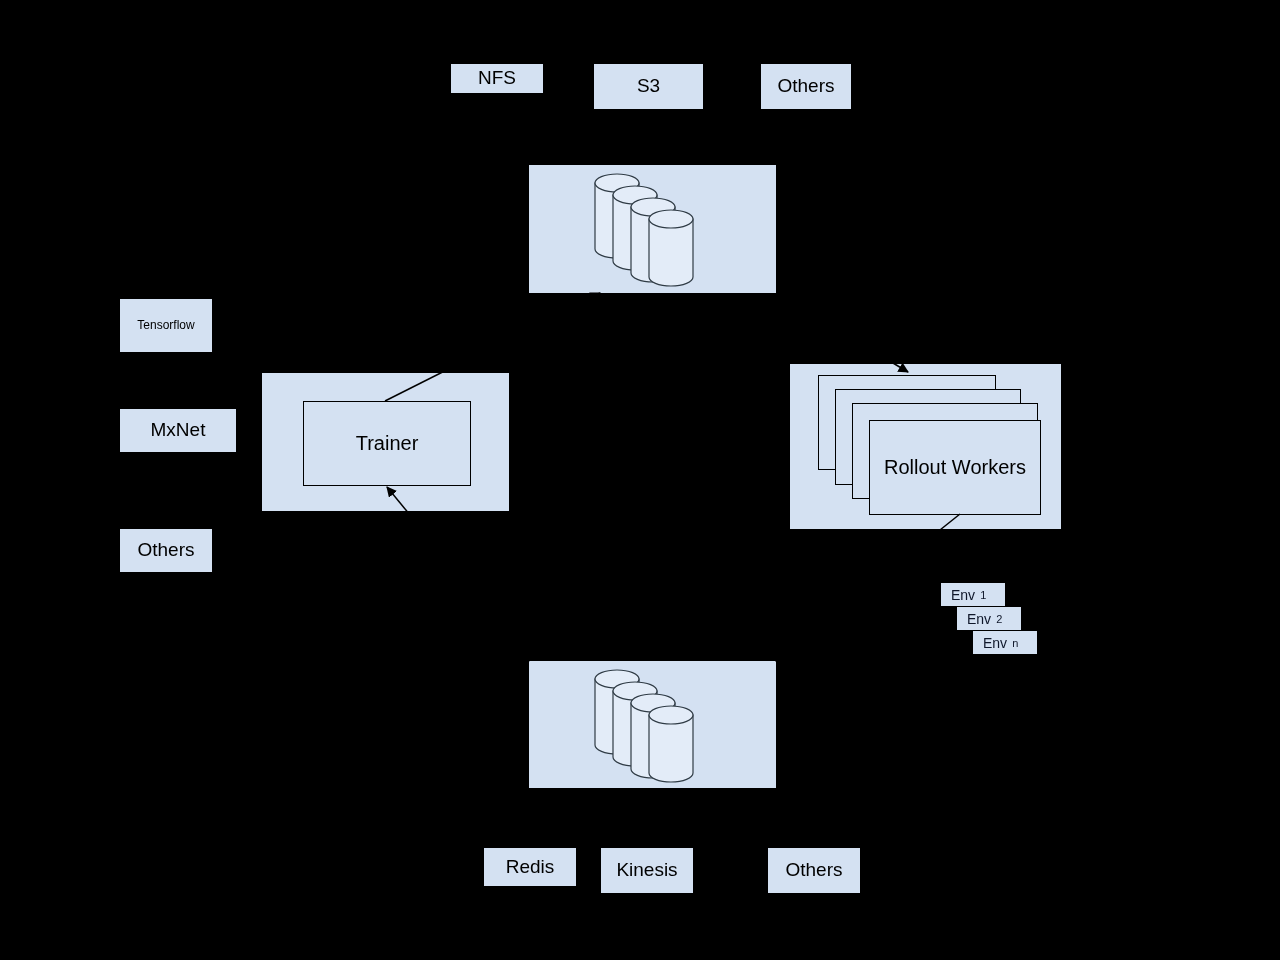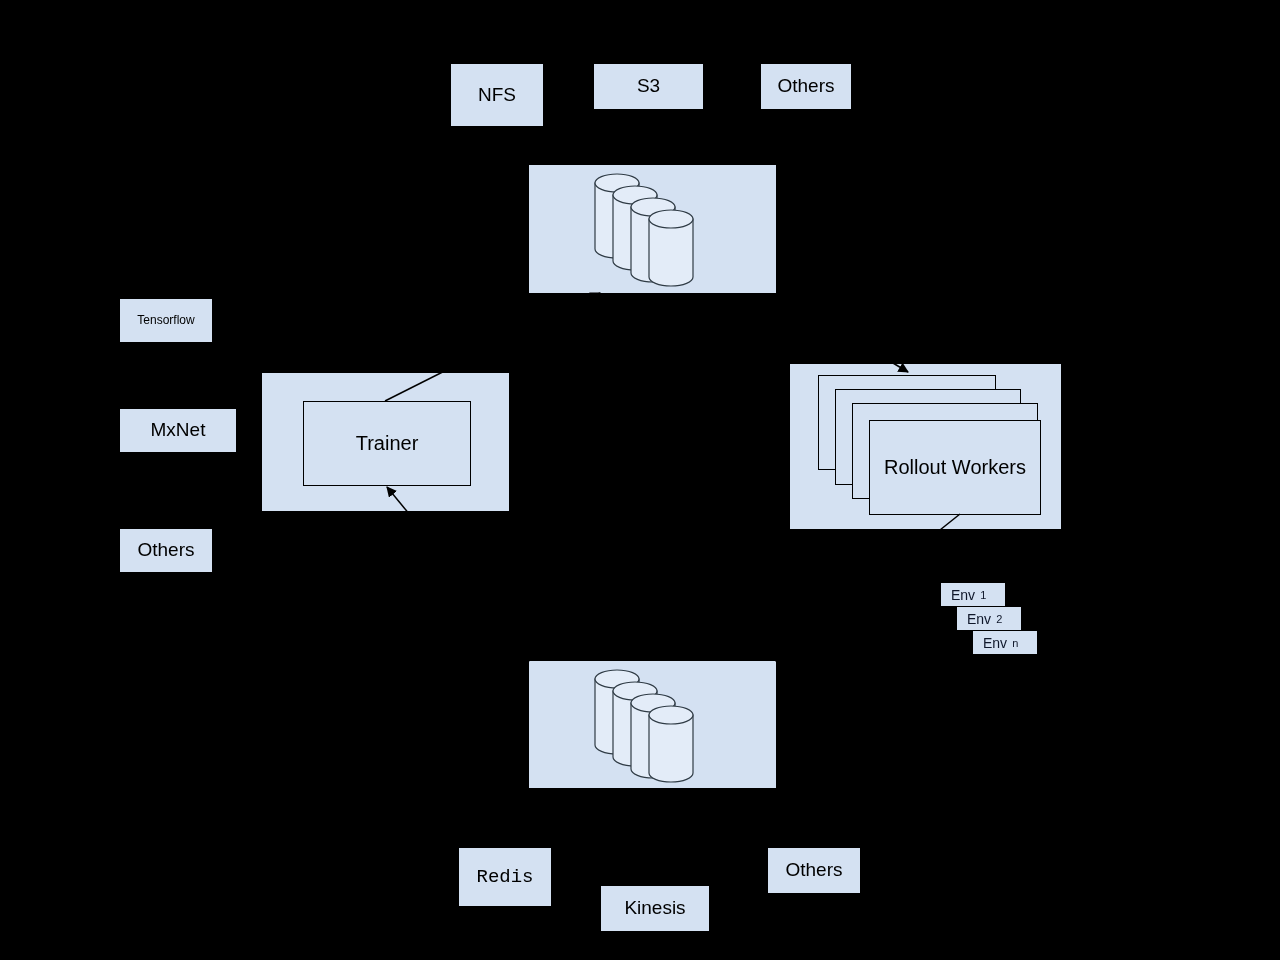--- a/index.html
+++ b/index.html
@@ -92,21 +92,21 @@
   svg.dbstack {
     position: absolute;
     pointer-events: none;
   }
 </style>
 </head>
 <body>
 
 <div id="canvas">
 
-  <div class="node label-box" style="left:451px;top:64px;width:92px;height:62px;">
+  <div class="node label-box" style="left:451px;top:64px;width:92px;height:29px;">
     <span>NFS</span>
   </div>
   <div class="node label-box" style="left:594px;top:64px;width:109px;height:45px;">
     <span>S3</span>
   </div>
   <div class="node label-box" style="left:761px;top:64px;width:90px;height:45px;">
     <span>Others</span>
   </div>
 
   <div class="panel" style="left:529px;top:165px;width:247px;height:128px;">
@@ -121,21 +121,21 @@
       <ellipse cx="106" cy="30" rx="22" ry="9"></ellipse>
 
       <path d="M102 42 L102 108 A22 9 0 0 0 146 108 L146 42 Z"></path>
       <ellipse cx="124" cy="42" rx="22" ry="9"></ellipse>
 
       <path d="M120 54 L120 112 A22 9 0 0 0 164 112 L164 54 Z"></path>
       <ellipse cx="142" cy="54" rx="22" ry="9"></ellipse>
     </g>
   </svg>
 
-  <div class="node tiny-box" style="left:120px;top:299px;width:92px;height:43px;">
+  <div class="node tiny-box" style="left:120px;top:299px;width:92px;height:53px;">
     <span>Tensorflow</span>
   </div>
   <div class="node label-box" style="left:120px;top:409px;width:116px;height:43px;">
     <span>MxNet</span>
   </div>
   <div class="node label-box" style="left:120px;top:529px;width:92px;height:43px;">
     <span>Others</span>
   </div>
 
   <div class="panel" style="left:262px;top:373px;width:247px;height:138px;"></div>
@@ -171,24 +171,24 @@
       <ellipse cx="88" cy="18" rx="22" ry="9"></ellipse>
       <path d="M84 30 L84 96 A22 9 0 0 0 128 96 L128 30 Z"></path>
       <ellipse cx="106" cy="30" rx="22" ry="9"></ellipse>
       <path d="M102 42 L102 108 A22 9 0 0 0 146 108 L146 42 Z"></path>
       <ellipse cx="124" cy="42" rx="22" ry="9"></ellipse>
       <path d="M120 54 L120 112 A22 9 0 0 0 164 112 L164 54 Z"></path>
       <ellipse cx="142" cy="54" rx="22" ry="9"></ellipse>
     </g>
   </svg>
 
-  <div class="node label-box" style="left:459px;top:848px;width:92px;height:58px;font-family:Liberation Mono, monospace;">
+  <div class="node label-box" style="left:484px;top:848px;width:92px;height:38px;">
     <span>Redis</span>
   </div>
-  <div class="node label-box" style="left:601px;top:848px;width:108px;height:45px;margin-top:38px;">
+  <div class="node label-box" style="left:601px;top:848px;width:92px;height:45px;">
     <span>Kinesis</span>
   </div>
   <div class="node label-box" style="left:768px;top:848px;width:92px;height:45px;">
     <span>Others</span>
   </div>
 
   <svg class="overlay">
     <defs>
       <marker id="arrow" viewBox="0 0 10 10" refX="9" refY="5" markerWidth="7" markerHeight="7" orient="auto-start-reverse">
         <path d="M 0 0 L 10 5 L 0 10 z" fill="#000000"></path>

